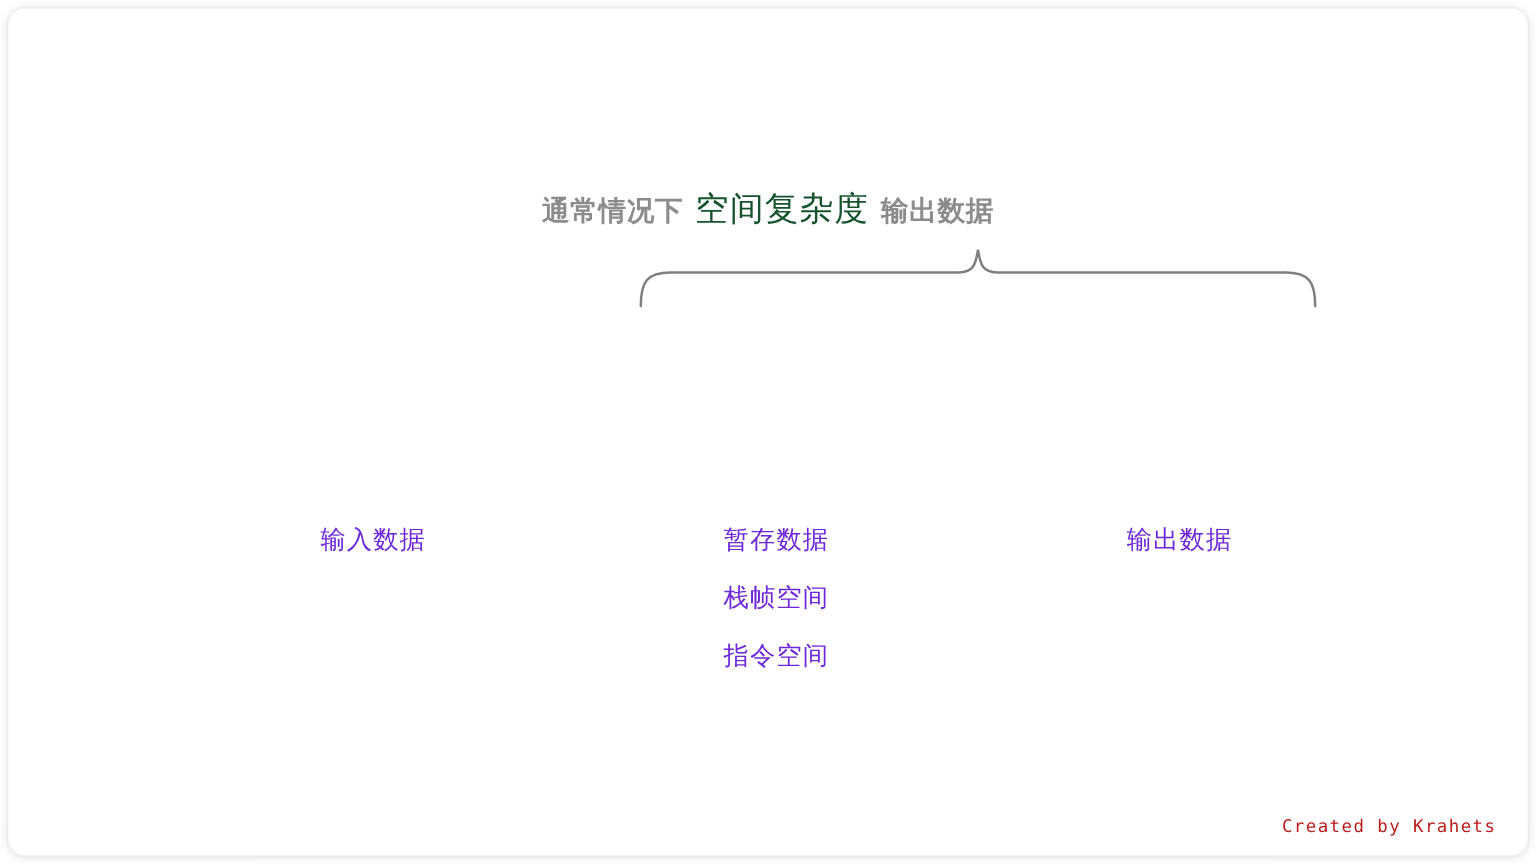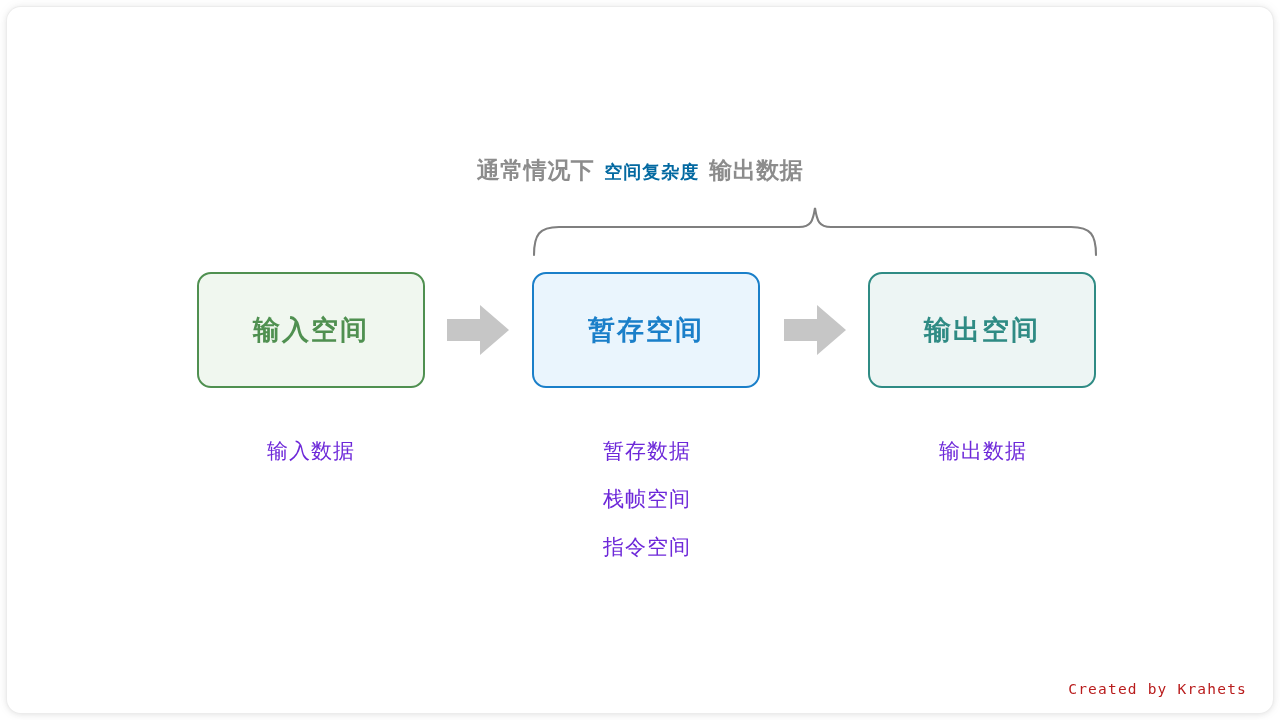--- a/index.html
+++ b/index.html
@@ -33,23 +33,23 @@
     top: 148px;
     width: 1266px;
     text-align: center;
     white-space: nowrap;
     font-size: 23px;
     color: #8c8c8c;
     letter-spacing: 0.5px;
   }
   #caption .cap-seg { display: inline-block; vertical-align: baseline; font-weight: bold; }
   #caption .cap-strong {
-    font-weight: bold;
-    font-size: 18px;
-    color: #0369a1;
+    font-weight: normal;
+    font-size: 28px;
+    color: #14532d;
     margin: 0 10px;
     letter-spacing: 1px;
   }
 
   
   #brace {
     position: absolute;
     left: 518px;
     top: 198px;
     width: 580px;
@@ -145,43 +145,20 @@
   <svg id="brace" viewBox="0 0 580 52" xmlns="http://www.w3.org/2000/svg">
     <path d="M 9 50
              C 9 30, 14 22, 34 22
              L 274 22
              C 286 22, 288 16, 290 3
              C 292 16, 294 22, 306 22
              L 546 22
              C 566 22, 571 30, 571 50" fill="none" stroke="#7f7f7f" stroke-width="2.1" stroke-linecap="round"></path>
   </svg>
 
-  <div id="flow">
-
-    <div class="box" id="box-input">
-      <span class="box-label">输入空间</span>
-    </div>
-
-    <svg class="arrow" id="arrow-1" viewBox="0 0 62 56" xmlns="http://www.w3.org/2000/svg">
-      <path d="M 0 17 L 33 17 L 33 3 L 62 28 L 33 53 L 33 39 L 0 39 Z" fill="#c6c6c6"></path>
-    </svg>
-
-    <div class="box" id="box-temp">
-      <span class="box-label">暂存空间</span>
-    </div>
-
-    <svg class="arrow" id="arrow-2" viewBox="0 0 62 56" xmlns="http://www.w3.org/2000/svg">
-      <path d="M 0 17 L 33 17 L 33 3 L 62 28 L 33 53 L 33 39 L 0 39 Z" fill="#c6c6c6"></path>
-    </svg>
-
-    <div class="box" id="box-output">
-      <span class="box-label">输出空间</span>
-    </div>
-
-  </div>
 
   <div class="sublist" id="sub-input">
     <div class="subline">输入数据</div>
   </div>
 
   <div class="sublist" id="sub-temp">
     <div class="subline">暂存数据</div>
     <div class="subline">栈帧空间</div>
     <div class="subline">指令空间</div>
   </div>

